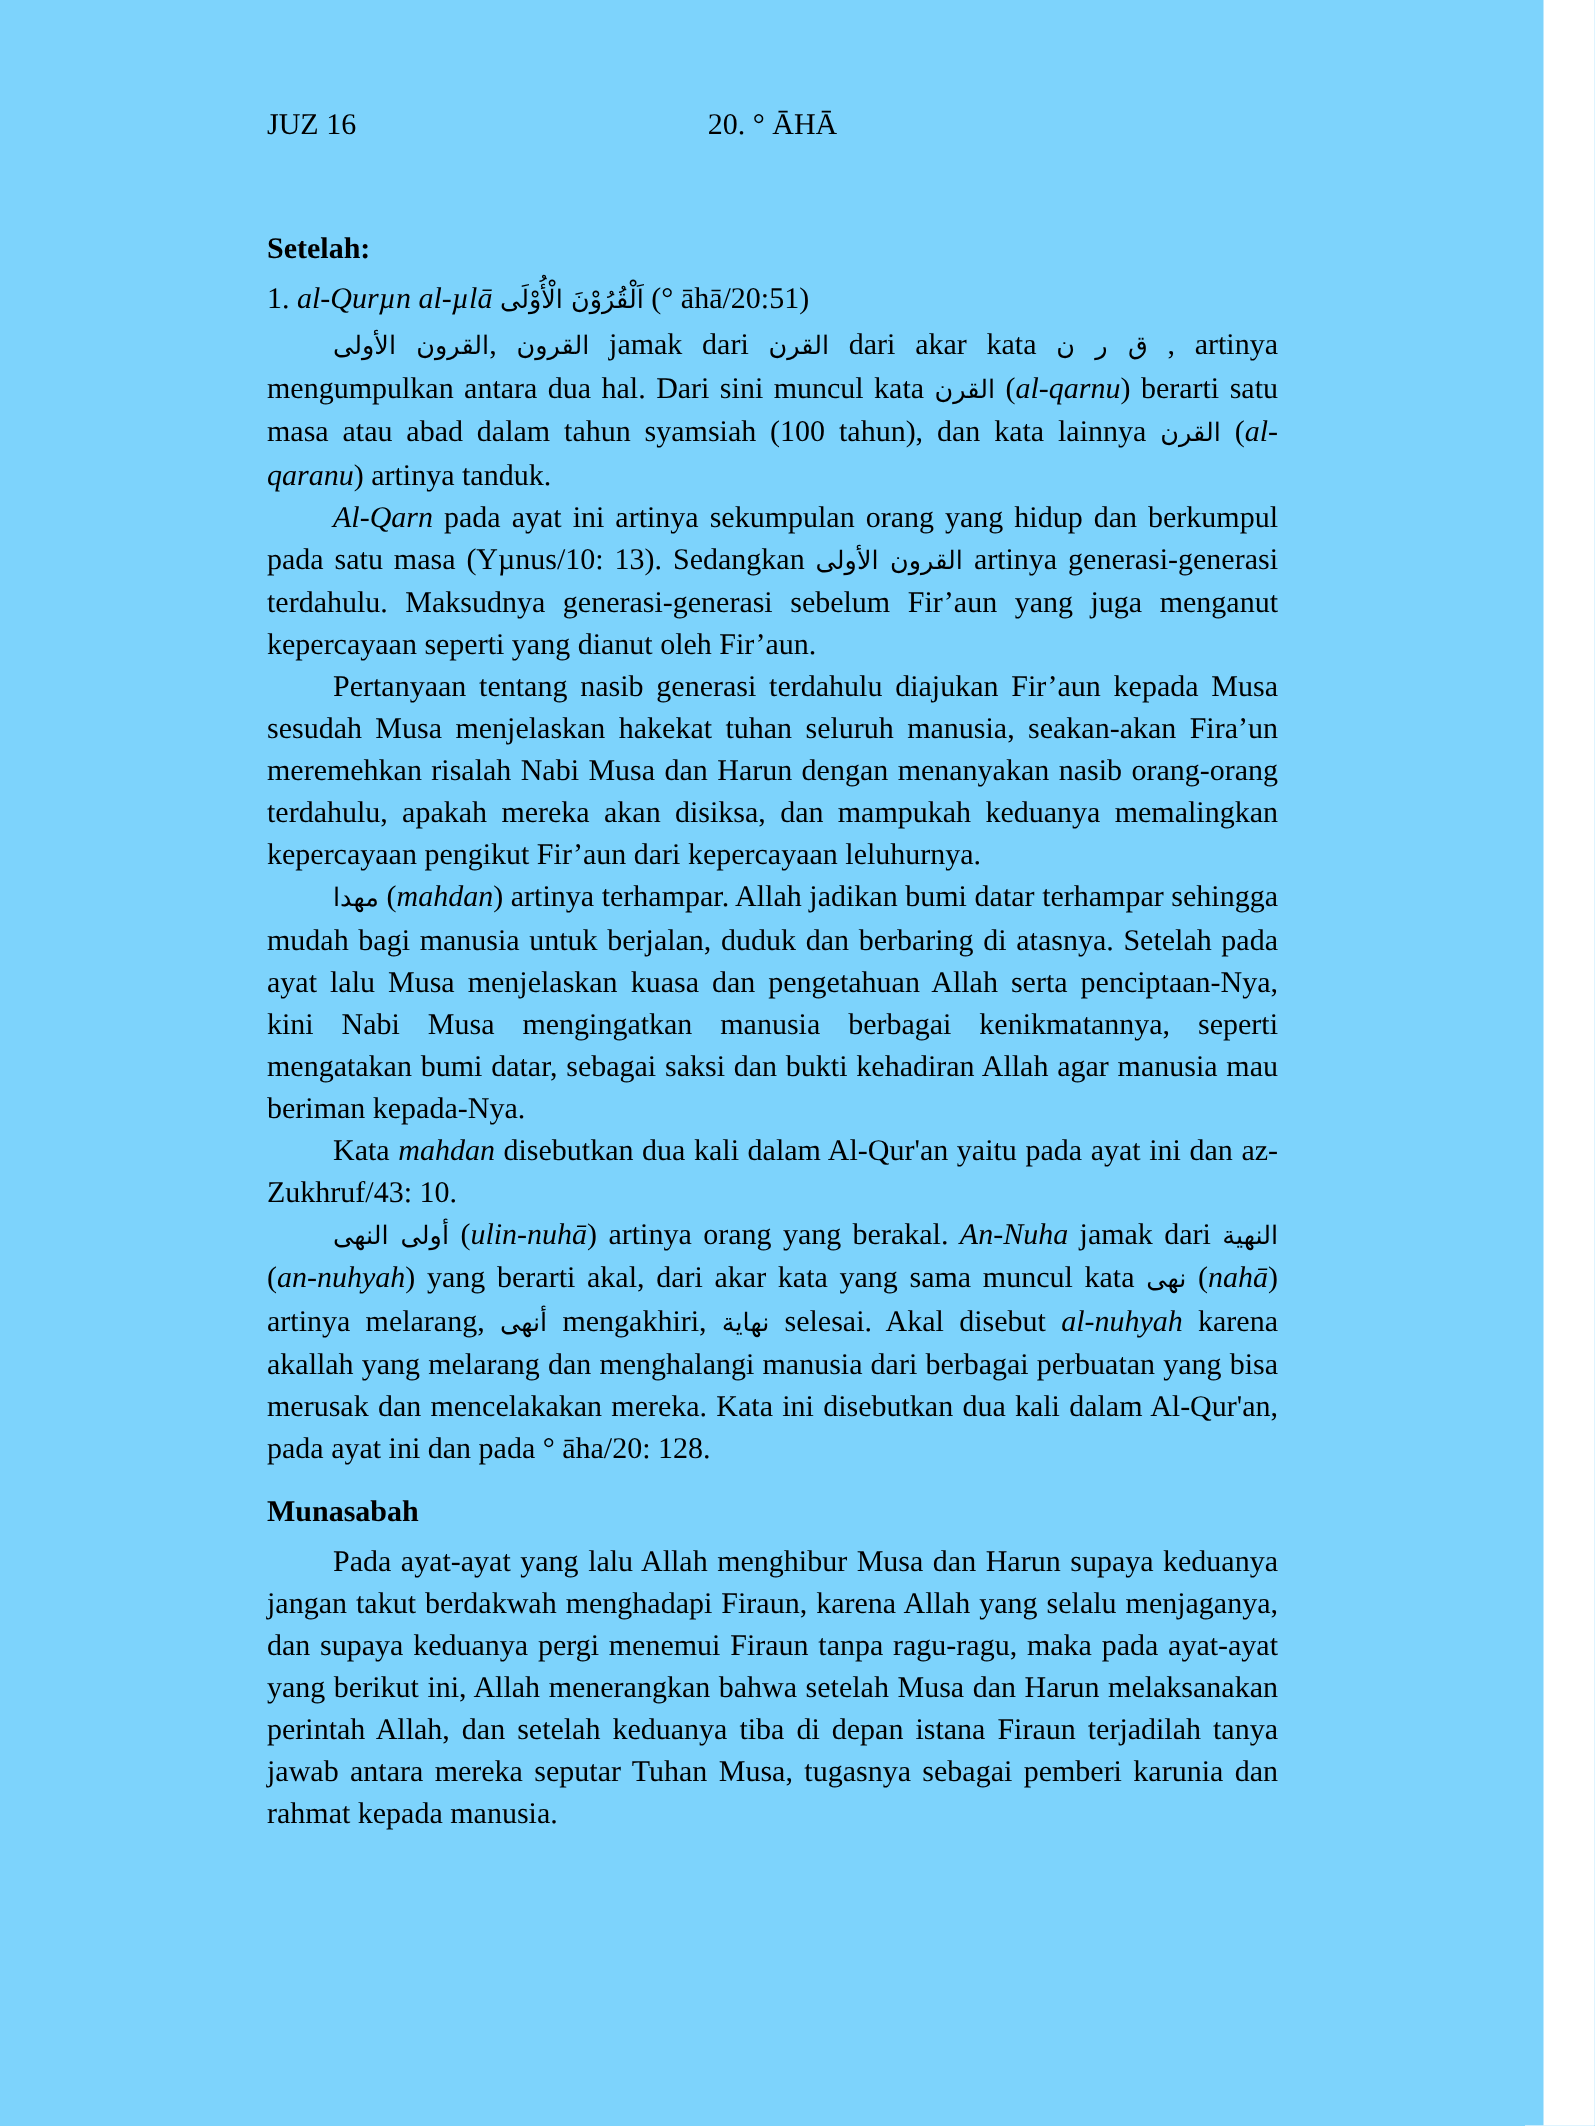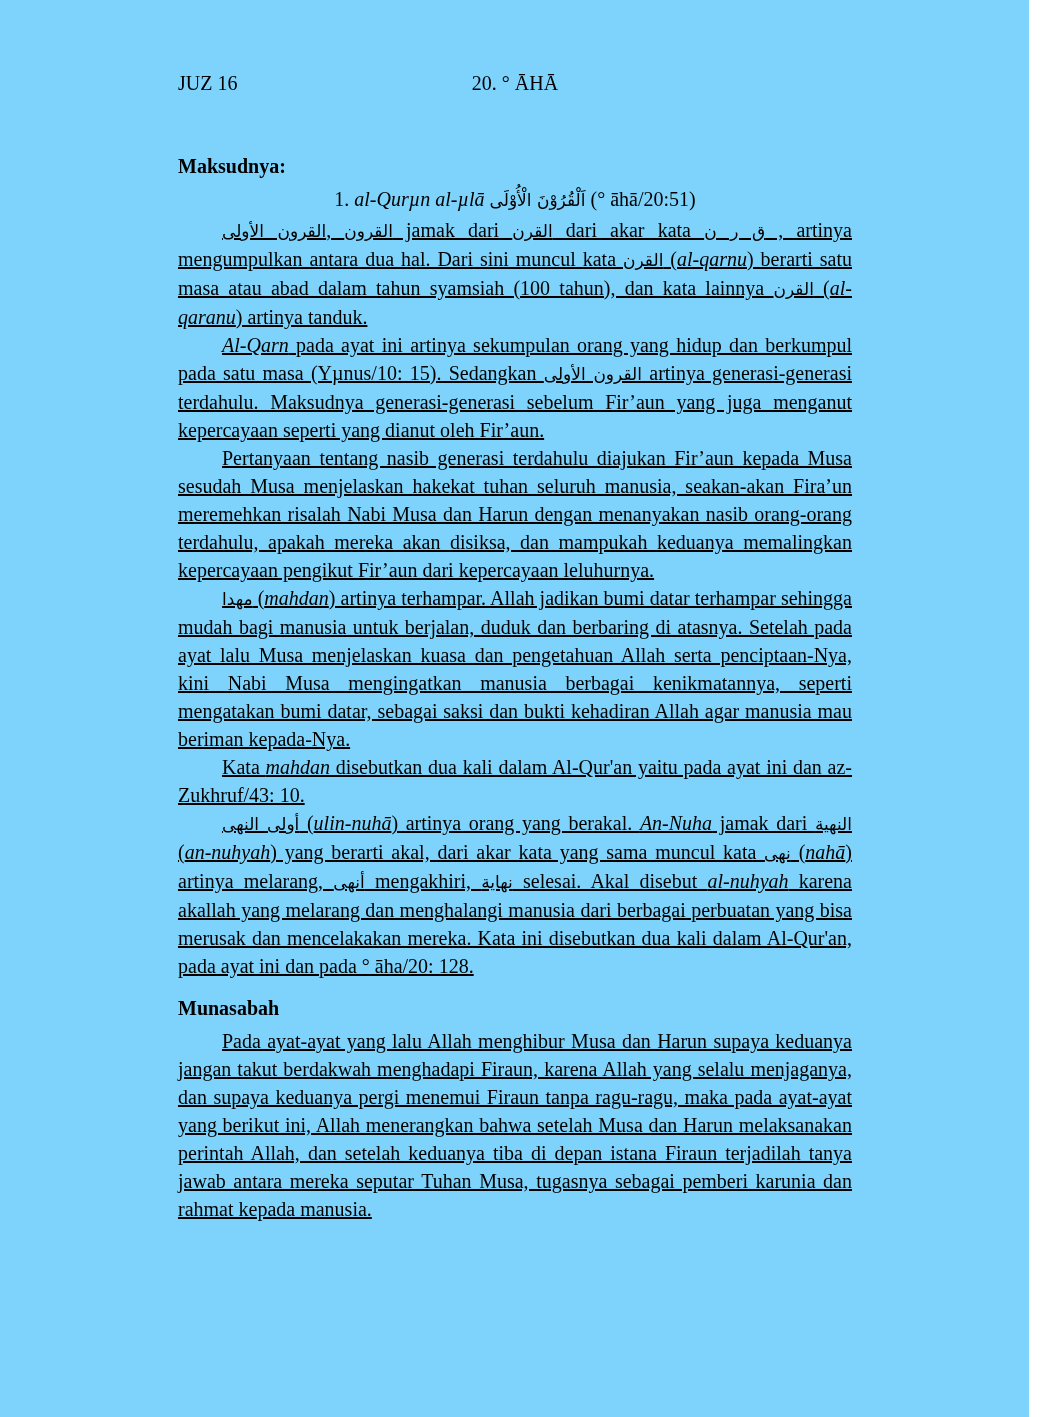--- a/index.html
+++ b/index.html
@@ -30,27 +30,26 @@
   .h-right  { text-align: right; }
 
   .doc-body p,
   .doc-body .heading {
     margin: 0;
     font-size: 20px;
     line-height: 28px;
   }
   .doc-body p.para {
     text-align: justify;
-    text-decoration: underline;
   }
   .doc-body p.indent {
     text-indent: 44px;
   }
   .doc-body p.item-line {
-    text-align: center;
+    text-align: left;
     margin: 5px 0 2px 0;
   }
   .heading {
     font-weight: bold;
     margin: 0 0 9px 0;
   }
   .heading.space-before {
     margin-top: 14px;
     margin-bottom: 5px;
   }
@@ -64,24 +63,24 @@
 </style>
 </head>
 <body>
 
 <div class="page">
   <div class="header">
     <span class="h-left">JUZ 16</span>
     <span class="h-center">20. ° ĀHĀ</span>
   </div>
   <div class="doc-body">
-      <div class="heading">Maksudnya:</div>
+      <div class="heading">Setelah:</div>
       <p class="item-line"><span>1. </span><span class="it">al-Qurµn al-µlā </span><span class="ar">اَلْقُرُوْنَ الْأُوْلَى</span><span> (° āhā/20:51)</span></p>
       <p class="para indent"><span class="ar">القرون الأولى</span><span>, </span><span class="ar">القرون</span><span> jamak dari </span><span class="ar">القرن</span><span> dari akar kata </span><span class="ar">ق ر ن</span><span> , artinya mengumpulkan antara dua hal. Dari sini muncul kata </span><span class="ar">القرن</span><span> (</span><span class="it">al-qarnu</span><span>) berarti satu masa atau abad dalam tahun syamsiah (100 tahun), dan kata lainnya </span><span class="ar">القرن</span><span> (</span><span class="it">al-qaranu</span><span>) artinya tanduk.</span></p>
-      <p class="para indent"><span class="it">Al-Qarn</span><span> pada ayat ini artinya sekumpulan orang yang hidup dan berkumpul pada satu masa (Yµnus/10: 15). Sedangkan </span><span class="ar">القرون الأولى</span><span> artinya generasi-generasi terdahulu. Maksudnya generasi-generasi sebelum Fir’aun yang juga menganut kepercayaan seperti yang dianut  oleh Fir’aun.</span></p>
+      <p class="para indent"><span class="it">Al-Qarn</span><span> pada ayat ini artinya sekumpulan orang yang hidup dan berkumpul pada satu masa (Yµnus/10: 13). Sedangkan </span><span class="ar">القرون الأولى</span><span> artinya generasi-generasi terdahulu. Maksudnya generasi-generasi sebelum Fir’aun yang juga menganut kepercayaan seperti yang dianut  oleh Fir’aun.</span></p>
       <p class="para indent"><span>Pertanyaan tentang nasib generasi terdahulu diajukan Fir’aun kepada Musa sesudah Musa menjelaskan hakekat tuhan seluruh manusia, seakan-akan Fira’un meremehkan risalah Nabi Musa dan Harun dengan menanyakan nasib orang-orang terdahulu, apakah mereka akan disiksa, dan mampukah keduanya memalingkan kepercayaan pengikut Fir’aun dari kepercayaan leluhurnya.</span></p>
       <p class="para indent"><span class="ar">مهدا</span><span> (</span><span class="it">mahdan</span><span>) artinya terhampar. Allah jadikan bumi datar terhampar sehingga mudah bagi manusia untuk berjalan, duduk dan berbaring di atasnya. Setelah pada ayat lalu Musa menjelaskan kuasa dan pengetahuan Allah serta penciptaan-Nya, kini Nabi Musa mengingatkan manusia berbagai kenikmatannya, seperti mengatakan bumi datar, sebagai saksi dan bukti kehadiran Allah agar manusia mau beriman kepada-Nya.</span></p>
       <p class="para indent"><span>Kata </span><span class="it">mahdan</span><span>  disebutkan dua kali dalam Al-Qur'an yaitu pada ayat ini dan az-Zukhruf/43: 10.</span></p>
       <p class="para indent"><span class="ar">أولى النهى</span><span> (</span><span class="it">ulin-nuhā</span><span>) artinya orang yang berakal. </span><span class="it">An-Nuha</span><span> jamak dari </span><span class="ar">النهية</span><span> (</span><span class="it">an-nuhyah</span><span>) yang berarti akal, dari akar kata yang sama muncul kata </span><span class="ar">نهى</span><span> (</span><span class="it">nahā</span><span>) artinya melarang, </span><span class="ar">أنهى</span><span> mengakhiri, </span><span class="ar">نهاية</span><span> selesai. Akal disebut </span><span class="it">al-nuhyah</span><span> karena akallah yang melarang dan menghalangi manusia dari berbagai perbuatan yang bisa merusak dan mencelakakan mereka. Kata ini disebutkan dua kali dalam Al-Qur'an, pada ayat ini dan pada ° āha/20: 128.</span></p>
       <div class="heading space-before">Munasabah</div>
       <p class="para indent"><span>Pada ayat-ayat yang lalu Allah menghibur Musa dan Harun supaya keduanya jangan takut berdakwah menghadapi Firaun, karena Allah yang selalu menjaganya, dan supaya keduanya pergi menemui Firaun tanpa ragu-ragu, maka pada ayat-ayat yang berikut ini, Allah menerangkan bahwa setelah Musa dan Harun melaksanakan perintah Allah, dan setelah keduanya tiba di depan istana Firaun terjadilah tanya jawab antara mereka seputar Tuhan Musa, tugasnya sebagai pemberi karunia dan rahmat kepada manusia.</span></p>
     </div>
 </div>
 
 </body></html>

